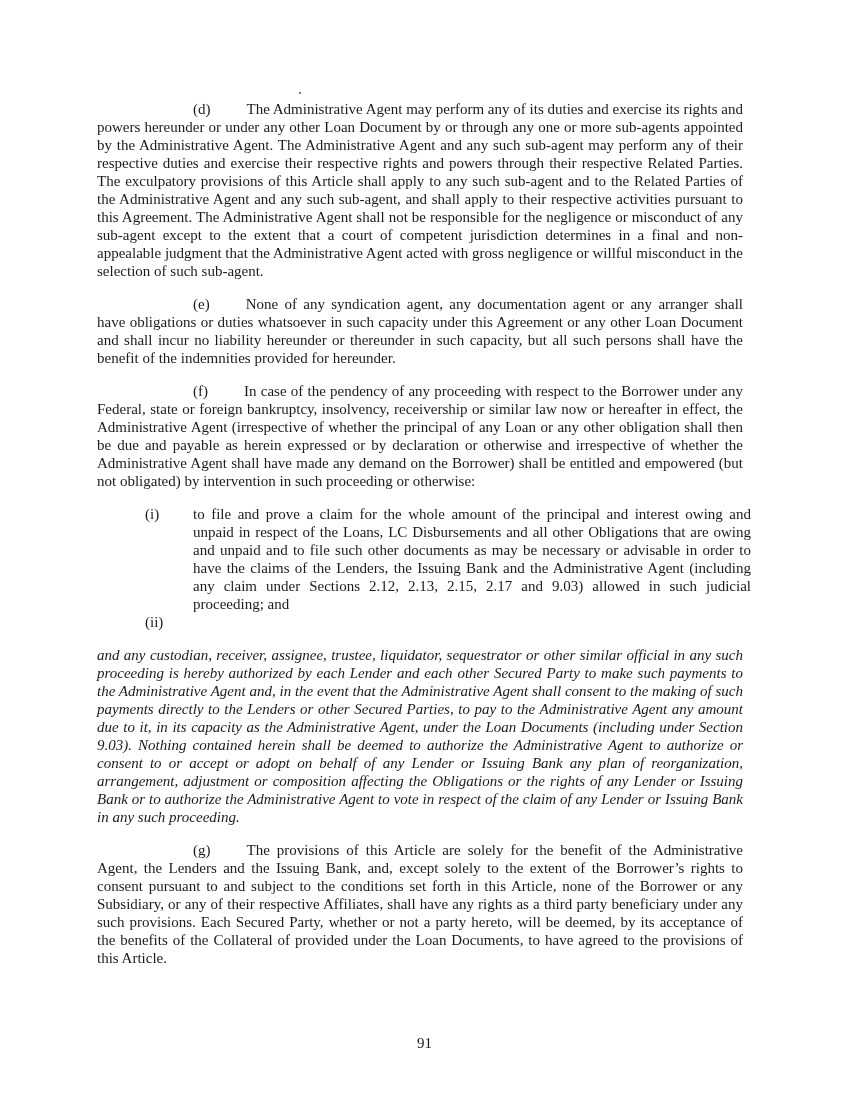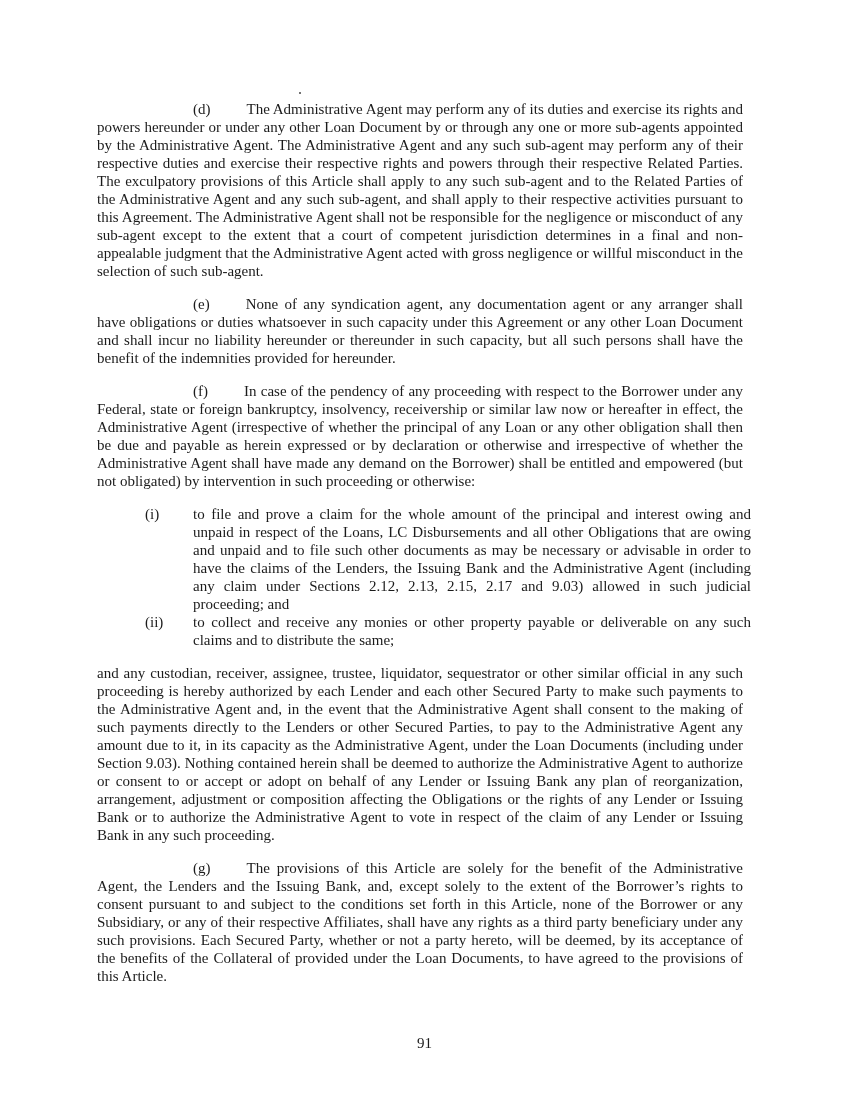--- a/index.html
+++ b/index.html
@@ -29,20 +29,21 @@
     font-size: 15px;
     line-height: 18px;
   }
   p.para {
     margin: 0 8px 15px 0;
     text-align: justify;
     text-indent: 96px;
   }
   p.para.noindent {
     text-indent: 0;
+    font-style: italic;
   }
   .tab {
     display: inline-block;
     width: 36px;
   }
   .list {
     margin: 0 0 15px 0;
   }
   .list-row {
     display: flex;
@@ -91,21 +92,20 @@
 
     <p class="para"><span>(f)</span><span class="tab"></span><span>In case of the pendency of any proceeding with respect to the Borrower under any Federal, state or foreign bankruptcy, insolvency, receivership or similar law now or hereafter in effect, the Administrative Agent (irrespective of whether the principal of any Loan or any other obligation shall then be due and payable as herein expressed or by declaration or otherwise and irrespective of whether the Administrative Agent shall have made any demand on the Borrower) shall be entitled and empowered (but not obligated) by intervention in such proceeding or otherwise:</span></p>
 
     <div class="list">
       <div class="list-row">
         <div class="list-num">(i)</div>
         <div class="list-body">to file and prove a claim for the whole amount of the principal and interest owing and unpaid in respect of the Loans, LC Disbursements and all other Obligations that are owing and unpaid and to file such other documents as may be necessary or advisable in order to have the claims of the Lenders, the Issuing Bank and the Administrative Agent (including any claim under Sections 2.12, 2.13, 2.15, 2.17 and 9.03) allowed in such judicial proceeding; and</div>
       </div>
       <div class="list-row">
         <div class="list-num">(ii)</div>
-        <div class="list-body">to collect and receive any monies or other property payable or deliverable on any such claims and to distribute the same;</div>
       </div>
     </div>
 
     <p class="para noindent"><span>and any custodian, receiver, assignee, trustee, liquidator, sequestrator or other similar official in any such proceeding is hereby authorized by each Lender and each other Secured Party to make such payments to the Administrative Agent and, in the event that the Administrative Agent shall consent to the making of such payments directly to the Lenders or other Secured Parties, to pay to the Administrative Agent any amount due to it, in its capacity as the Administrative Agent, under the Loan Documents (including under Section 9.03). Nothing contained herein shall be deemed to authorize the Administrative Agent to authorize or consent to or accept or adopt on behalf of any Lender or Issuing Bank any plan of reorganization, arrangement, adjustment or composition affecting the Obligations or the rights of any Lender or Issuing Bank or to authorize the Administrative Agent to vote in respect of the claim of any Lender or Issuing Bank in any such proceeding.</span></p>
 
     <p class="para"><span>(g)</span><span class="tab"></span><span>The provisions of this Article are solely for the benefit of the Administrative Agent, the Lenders and the Issuing Bank, and, except solely to the extent of the Borrower’s rights to consent pursuant to and subject to the conditions set forth in this Article, none of the Borrower or any Subsidiary, or any of their respective Affiliates, shall have any rights as a third party beneficiary under any such provisions.  Each Secured Party, whether or not a party hereto, will be deemed, by its acceptance of the benefits of the Collateral of provided under the Loan Documents, to have agreed to the provisions of this Article.</span></p>
 
   </div>
 
   <div class="page-number">91</div>

